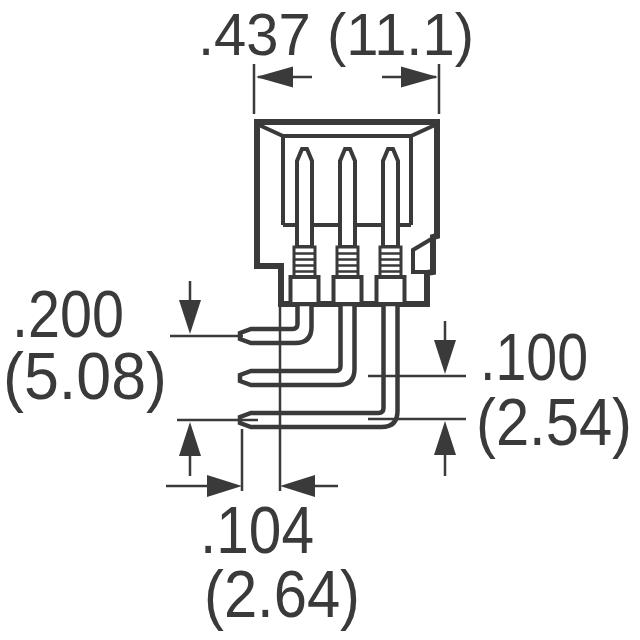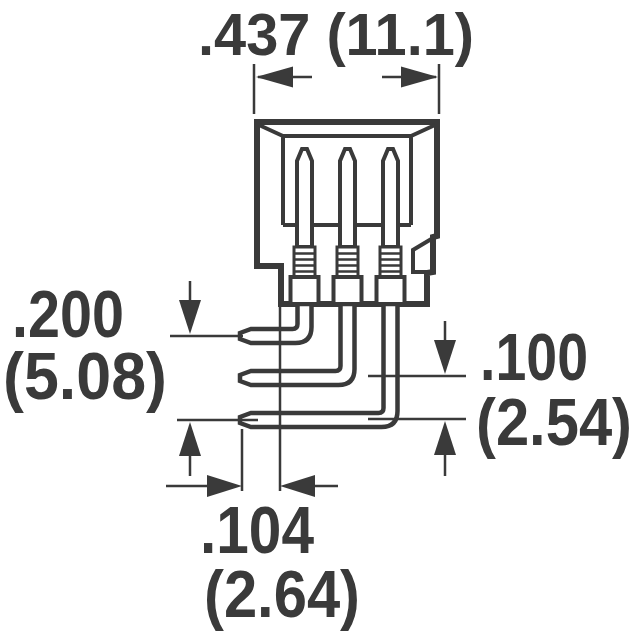--- a/index.html
+++ b/index.html
@@ -7,21 +7,20 @@
     padding: 0;
     background: #ffffff;
     width: 640px;
     height: 640px;
     overflow: hidden;
   }
   .drawing-wrap {
     width: 640px;
     height: 501px;
     font-family: "Liberation Sans", sans-serif;
-    font-weight: bold;
   }
   svg text {
     font-family: "Liberation Sans", "DejaVu Sans", sans-serif;
     fill: #3a3a3a;
   }
   .ln  { stroke: #3a3a3a; fill: none; }
   .fw  { stroke: #3a3a3a; fill: #ffffff; }
   .ah  { fill: #3a3a3a; stroke: none; }
 </style>
 </head>

